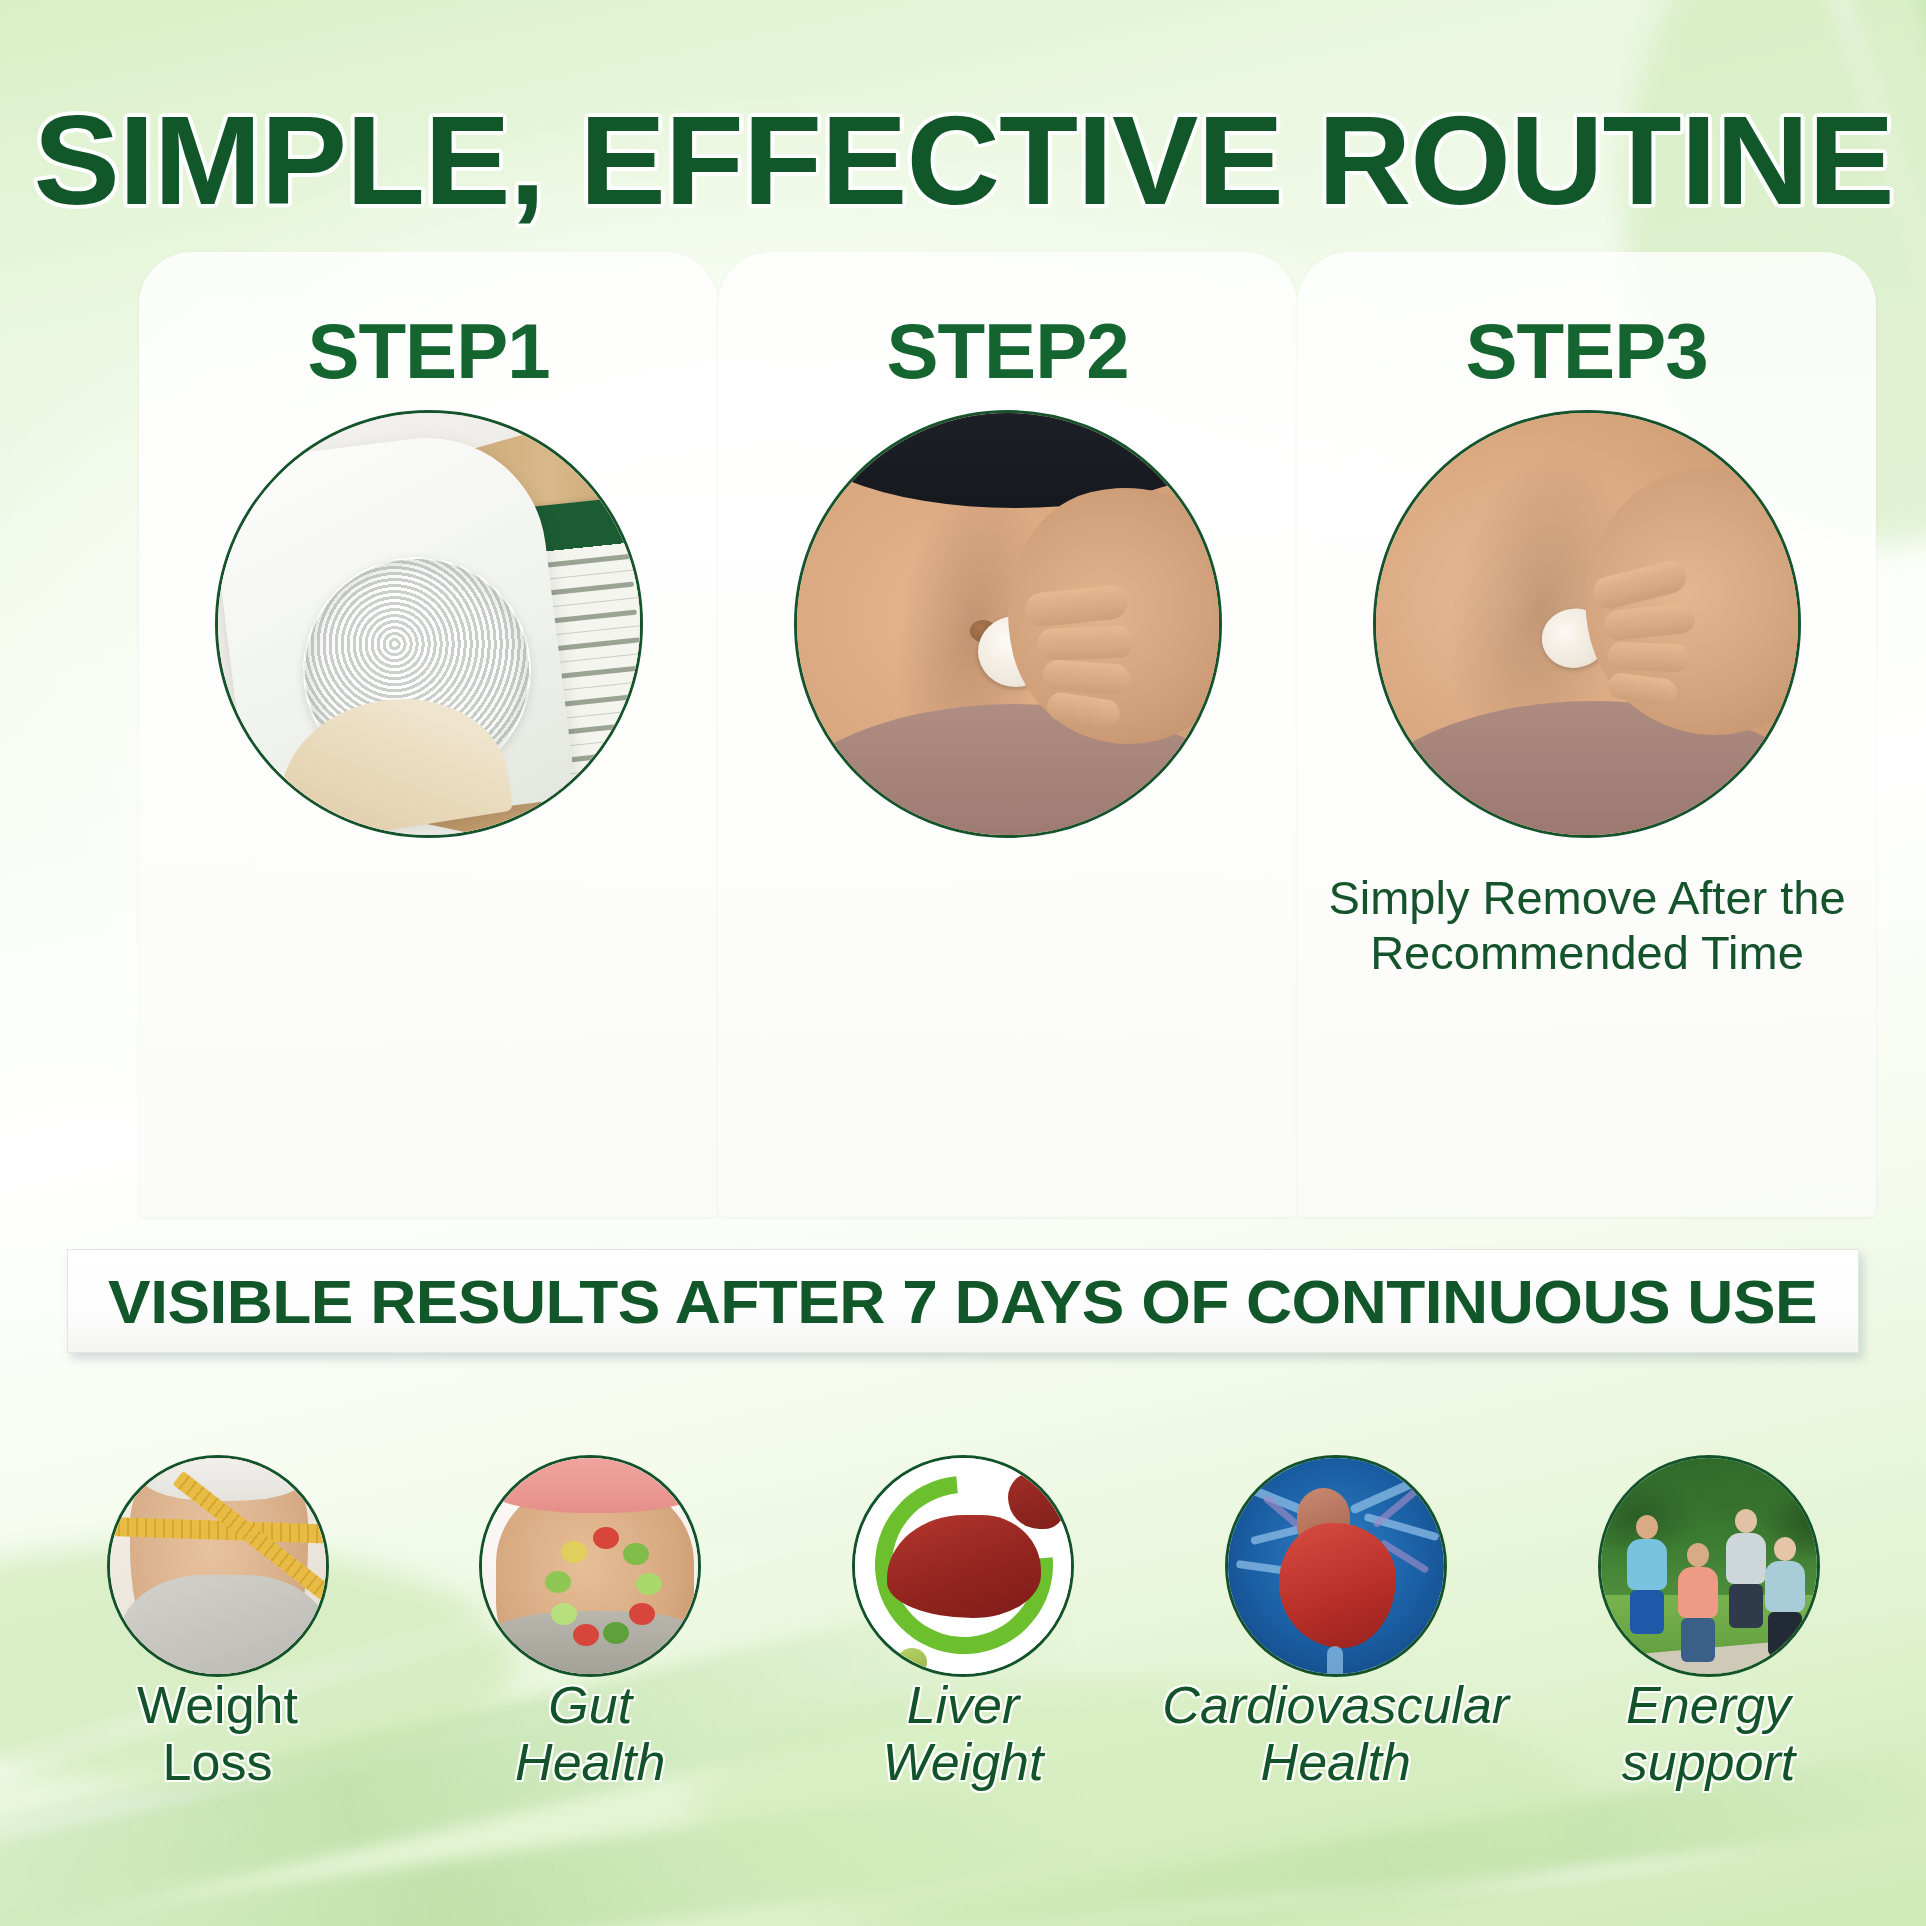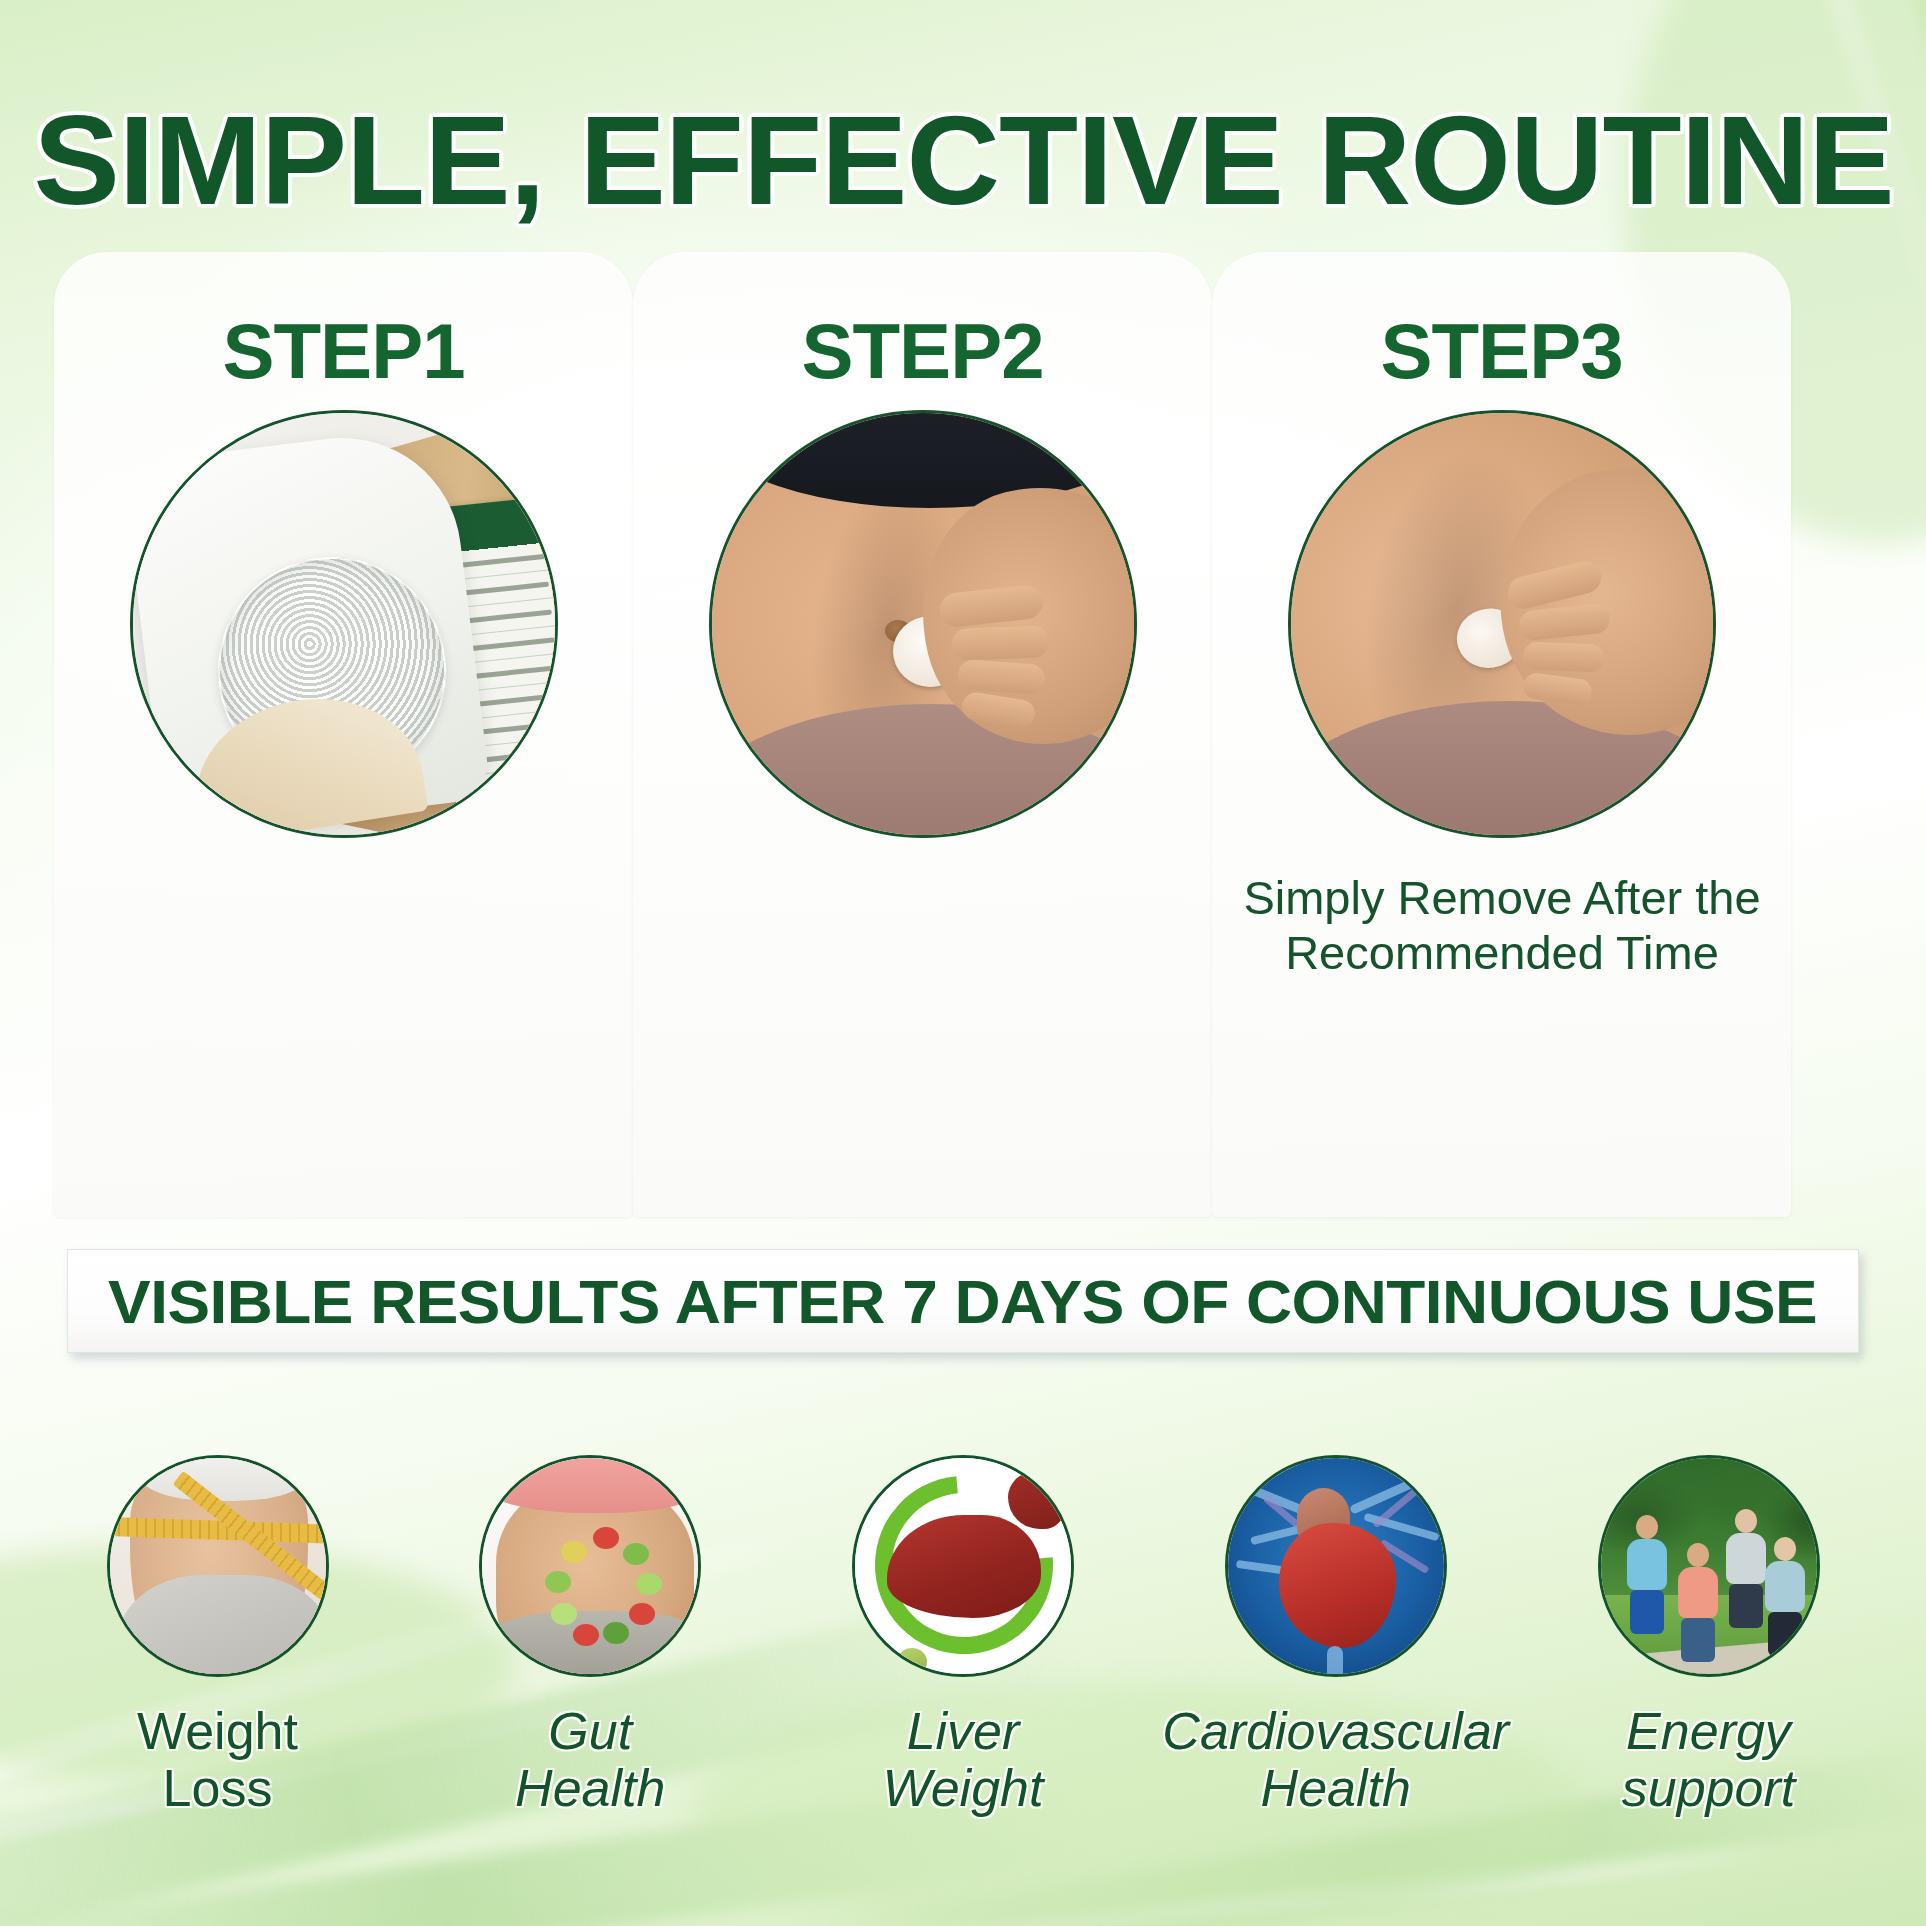--- a/index.html
+++ b/index.html
@@ -42,21 +42,21 @@
       -3px -3px 0 rgba(255,255,255,.95), 3px -3px 0 rgba(255,255,255,.95),
       -3px  3px 0 rgba(255,255,255,.95), 3px  3px 0 rgba(255,255,255,.95),
        0   -4px 0 rgba(255,255,255,.95), 0    4px 0 rgba(255,255,255,.95),
       -4px  0   0 rgba(255,255,255,.95), 4px  0   0 rgba(255,255,255,.95);
     white-space:nowrap;
   }
 
   
   #steps {
     position:absolute; top:252px; left:54px; width:1822px; height:970px;
-    display:flex; justify-content:flex-start; z-index:4;
+    display:flex; justify-content:flex-end; z-index:4;
   }
   .card {
     width:579px; height:965px;
     border-radius:53px 53px 6px 6px;
     background:linear-gradient(180deg,rgba(255,255,255,.80) 0%,rgba(255,255,255,.88) 26%,rgba(253,253,252,.93) 62%,rgba(250,251,249,.95) 100%);
     position:relative;
     box-shadow:0 1px 3px rgba(120,140,110,.10);
   }
   .step-label {
     position:absolute; top:54px; left:0; width:100%;
@@ -162,21 +162,21 @@
     position:absolute; top:1455px; left:59px; width:1808px; height:426px;
     display:flex; justify-content:space-between; align-items:flex-start; z-index:5;
   }
   .benefit { width:317px; display:flex; flex-direction:column; align-items:center; }
   .b-circle {
     width:222px; height:222px; border-radius:50%;
     border:3px solid #13532b; overflow:hidden; position:relative;
     background:#fff;
   }
   .b-label {
-    margin-top:26px; text-align:center; color:#12532a;
+    text-align:center; color:#12532a;
     font-size:52px; line-height:1.1; font-weight:400;
     text-shadow:-2px -2px 0 rgba(255,255,255,.85),2px -2px 0 rgba(255,255,255,.85),
                 -2px 2px 0 rgba(255,255,255,.85),2px 2px 0 rgba(255,255,255,.85);
     white-space:pre-line;
   }
   .b2 .b-label, .b3 .b-label, .b4 .b-label, .b5 .b-label { font-weight:400;font-style:italic; }
 
   
   .w-bg { position:absolute; inset:0; background:linear-gradient(150deg,#f3efe8 0%,#e5ddd2 100%); }
   .w-body { position:absolute; left:20px; top:-10px; width:178px; height:248px;

